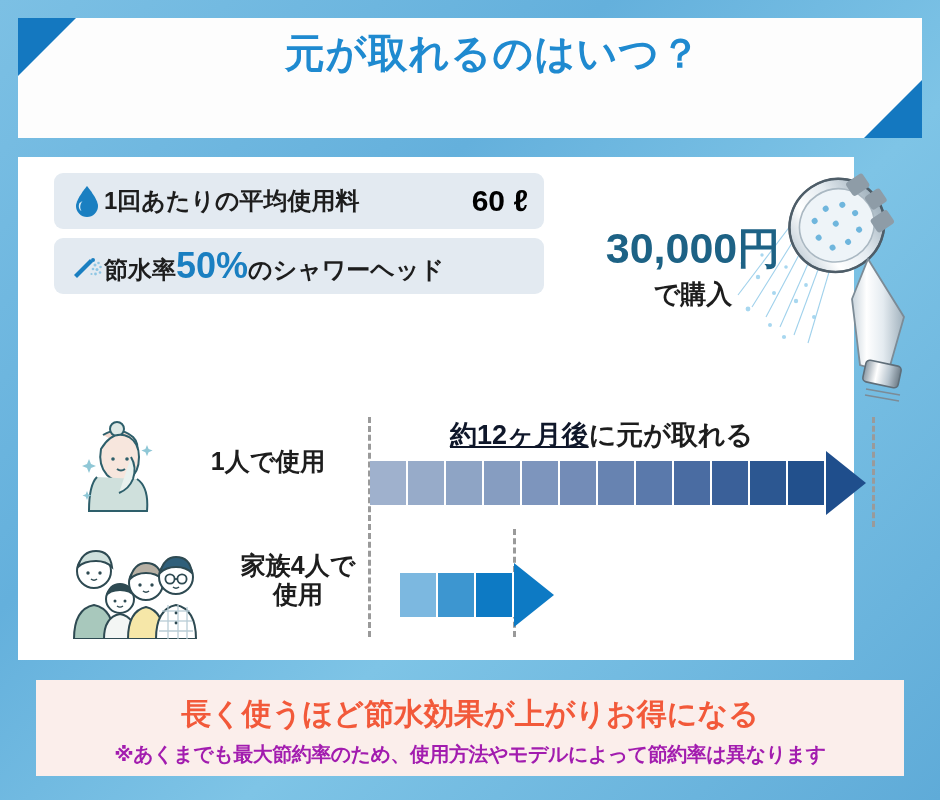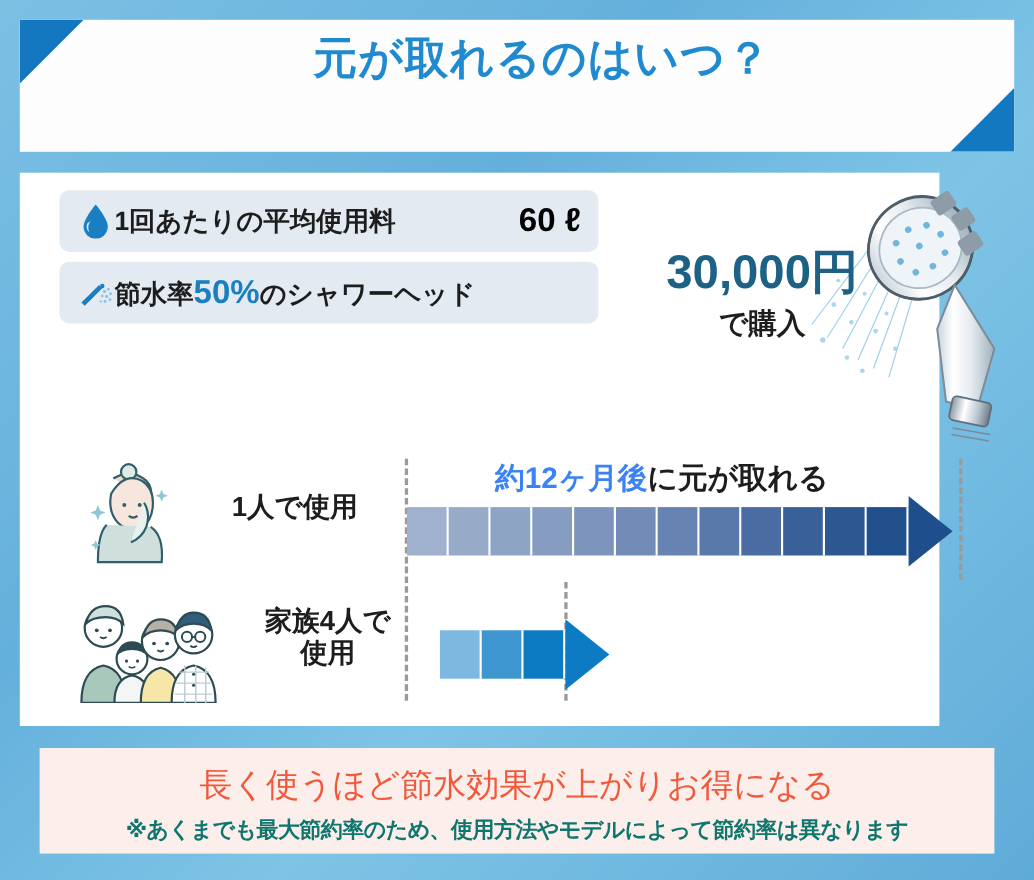--- a/index.html
+++ b/index.html
@@ -52,21 +52,21 @@
   }
   .info-row .ico{width:34px;flex:0 0 34px;display:flex;align-items:center;justify-content:center;}
   .info-row .txt{
     font-size:24px;font-weight:bold;color:#1d1d1d;white-space:nowrap;
     letter-spacing:0px;
   }
   .info-row .spacer{flex:1 1 auto;}
   .info-row .val{
     font-size:30px;font-weight:bold;color:#000000;white-space:nowrap;letter-spacing:0px;
   }
-  .inline-val{font-size:30px;font-weight:bold;color:#1a7fc1;margin-top:32px;}
+  .inline-val{font-size:36px;font-weight:bold;color:#1a7fc1;margin-top:32px;}
 
   
   .price-block{
     position:absolute;left:560px;top:70px;width:230px;text-align:center;z-index:3;
   }
   .price-amount{
     font-size:43px;font-weight:bold;color:#1d6285;letter-spacing:0px;line-height:1;
   }
   .price-sub{
     font-size:26px;font-weight:bold;color:#1d1d1d;margin-top:7px;
@@ -96,43 +96,43 @@
     text-align:center;line-height:1.15;
   }
   .series-1 .series-label{left:160px;top:30px;width:180px;}
   .series-2 .series-label{left:160px;top:22px;width:180px;}
 
   .callout{
     position:absolute;font-size:27px;font-weight:bold;white-space:nowrap;
   }
   .series-1 .callout{left:432px;top:0px;}
   .series-2 .callout{left:442px;top:0px;}
-  .callout .hi{color:#3b82f6;}
+  .callout .hi{color:#0f172a;text-decoration:underline;}
   .callout .rest{color:#1d1d1d;}
 
   .bar-wrap{position:absolute;left:352px;top:44px;height:44px;}
   .bar-seg-row{display:flex;height:44px;}
   .bar-seg{height:44px;border-right:2px solid #ffffff;box-sizing:border-box;}
   .bar-seg:last-child{border-right:none;}
   .bar-head{
     width:0;height:0;align-self:center;
     border-top:32px solid transparent;border-bottom:32px solid transparent;
   }
 
   
   .footer{
     position:absolute;left:36px;top:680px;width:868px;height:96px;
     background:#fbeeeb;
   }
   .footer-head{
-    text-align:center;font-size:30px;font-weight:normal;color:#f2593a;
+    text-align:center;font-size:30px;font-weight:bold;color:#f2593a;
     padding-top:14px;letter-spacing:0px;
   }
   .footer-note{
-    text-align:center;font-size:20px;font-weight:bold;color:#0f766e;
+    text-align:center;font-size:20px;font-weight:bold;color:#a21caf;
     margin-top:6px;letter-spacing:-0.5px;
   }
 </style>
 </head>
 <body>
 
 <div class="page">
 
   <div class="header">
     <div class="cut-tl"></div>

